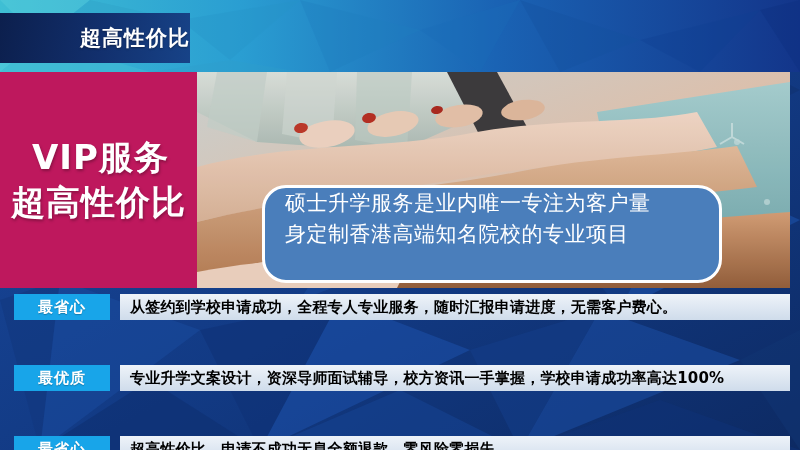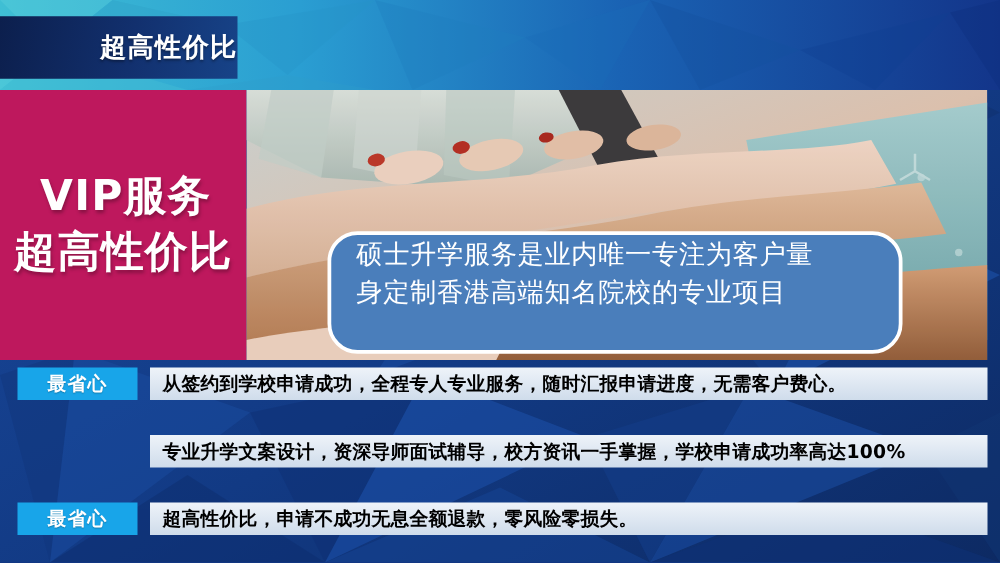--- a/index.html
+++ b/index.html
@@ -55,21 +55,21 @@
     display:flex;flex-direction:column;justify-content:flex-start;
     padding:0 20px;
   }
   .callout-line{
     color:#ffffff;font-size:21px;line-height:1.48;white-space:nowrap;
     letter-spacing:.5px;
   }
 
   
   .rows{position:absolute;left:0;top:294px;width:800px;}
-  .row{position:relative;height:43px;margin-bottom:11px;}
+  .row{position:relative;height:43px;margin-bottom:28px;}
   .badge{
     position:absolute;left:14px;top:0;width:96px;height:26px;
     background:#18a5e9;
     display:flex;align-items:center;justify-content:center;
   }
   .badge span{
     color:#ffffff;font-size:15px;font-weight:bold;letter-spacing:1px;
     white-space:nowrap;text-shadow:0 1px 1px rgba(0,0,0,.25);
   }
   .rowtext{
@@ -238,20 +238,23 @@
     <div class="row">
       <div class="badge">
         <span>最省心</span>
       </div>
       <div class="rowtext">
         <span>从签约到学校申请成功，全程专人专业服务，随时汇报申请进度，无需客户费心。</span>
       </div>
     </div>
 
     <div class="row">
+      <div class="badge">
+        <span>最优质</span>
+      </div>
       <div class="rowtext">
         <span>专业升学文案设计，资深导师面试辅导，校方资讯一手掌握，学校申请成功率高达100%</span>
       </div>
     </div>
 
     <div class="row">
       <div class="badge">
         <span>最省心</span>
       </div>
       <div class="rowtext">

